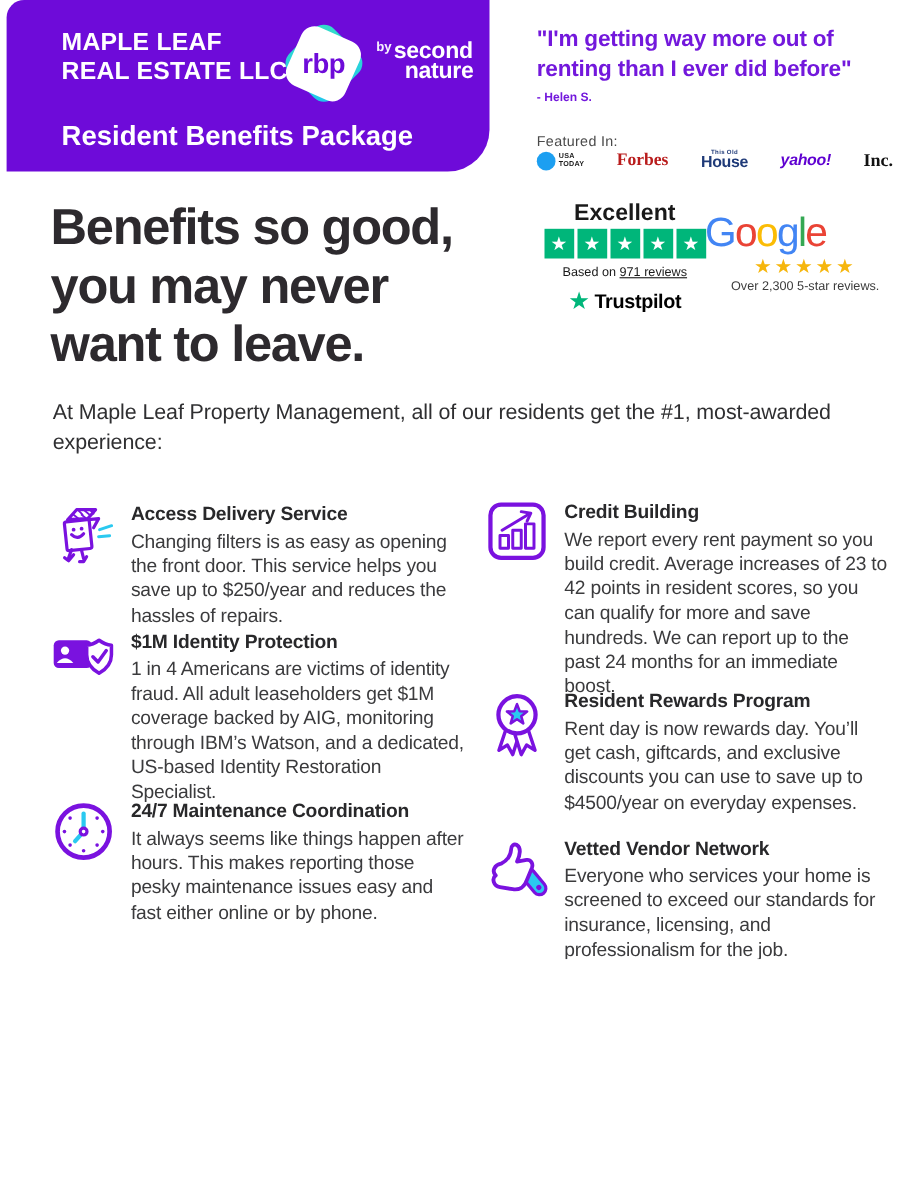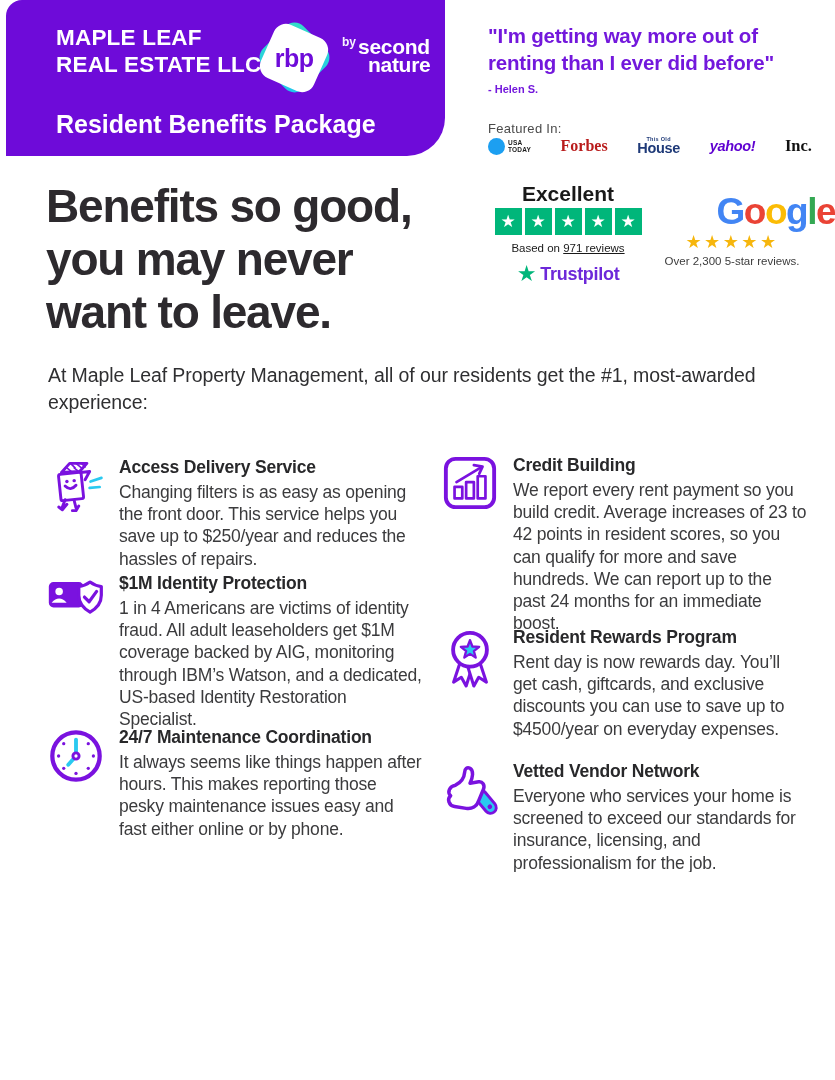--- a/index.html
+++ b/index.html
@@ -49,25 +49,25 @@
   .tp-excellent { position:absolute; left:482px; top:182px; width:172px; text-align:center;
     font-size:21px; font-weight:bold; color:#191919; }
   .tp-stars { position:absolute; left:482px; top:208px; width:172px; display:flex; gap:3px; justify-content:center; }
   .tp-star-box { width:27px; height:27px; background:#00B67A; color:#fff; font-size:17px;
     display:flex; align-items:center; justify-content:center; }
   .tp-basedon { position:absolute; left:482px; top:242px; width:172px; text-align:center; font-size:11.5px; color:#191919; }
   .tp-count { text-decoration:underline; }
   .tp-logo { position:absolute; left:482px; top:263px; width:172px; display:flex; gap:4px;
     align-items:center; justify-content:center; }
   .tp-logo-star { color:#00B67A; font-size:22px; line-height:1; }
-  .tp-logo-text { font-size:18px; font-weight:bold; color:#6d28d9; letter-spacing:-.3px; }
-
-  
-  .g-logo { position:absolute; left:667px; top:193px; width:168px; text-align:right;
-    font-size:37px; font-weight:bold; letter-spacing:-1.5px; line-height:1; }
+  .tp-logo-text { font-size:18px; font-weight:bold; color:#000000; letter-spacing:-.3px; }
+
+  
+  .g-logo { position:absolute; left:612px; top:193px; width:168px; text-align:center;
+    font-size:37px; font-weight:normal; letter-spacing:-1.5px; line-height:1; }
   .g-blue { color:#4285F4; } .g-red { color:#EA4335; } .g-yellow { color:#FBBC05; } .g-green { color:#34A853; }
   .g-stars { position:absolute; left:648px; top:231px; width:168px; text-align:center;
     color:#f6b60d; font-size:18px; letter-spacing:2.5px; }
   .g-caption { position:absolute; left:648px; top:255px; width:168px; text-align:center; font-size:11.5px; color:#3c3c3c; }
 
   
   .headline { position:absolute; left:46px; top:180px; font-size:46px; font-weight:bold;
     color:#2D2A2E; line-height:53px; letter-spacing:-1.2px; }
   .intro { position:absolute; left:48px; top:362px; width:744px; font-size:19.5px;
     color:#2f2f31; line-height:1.38; letter-spacing:-.1px; }

